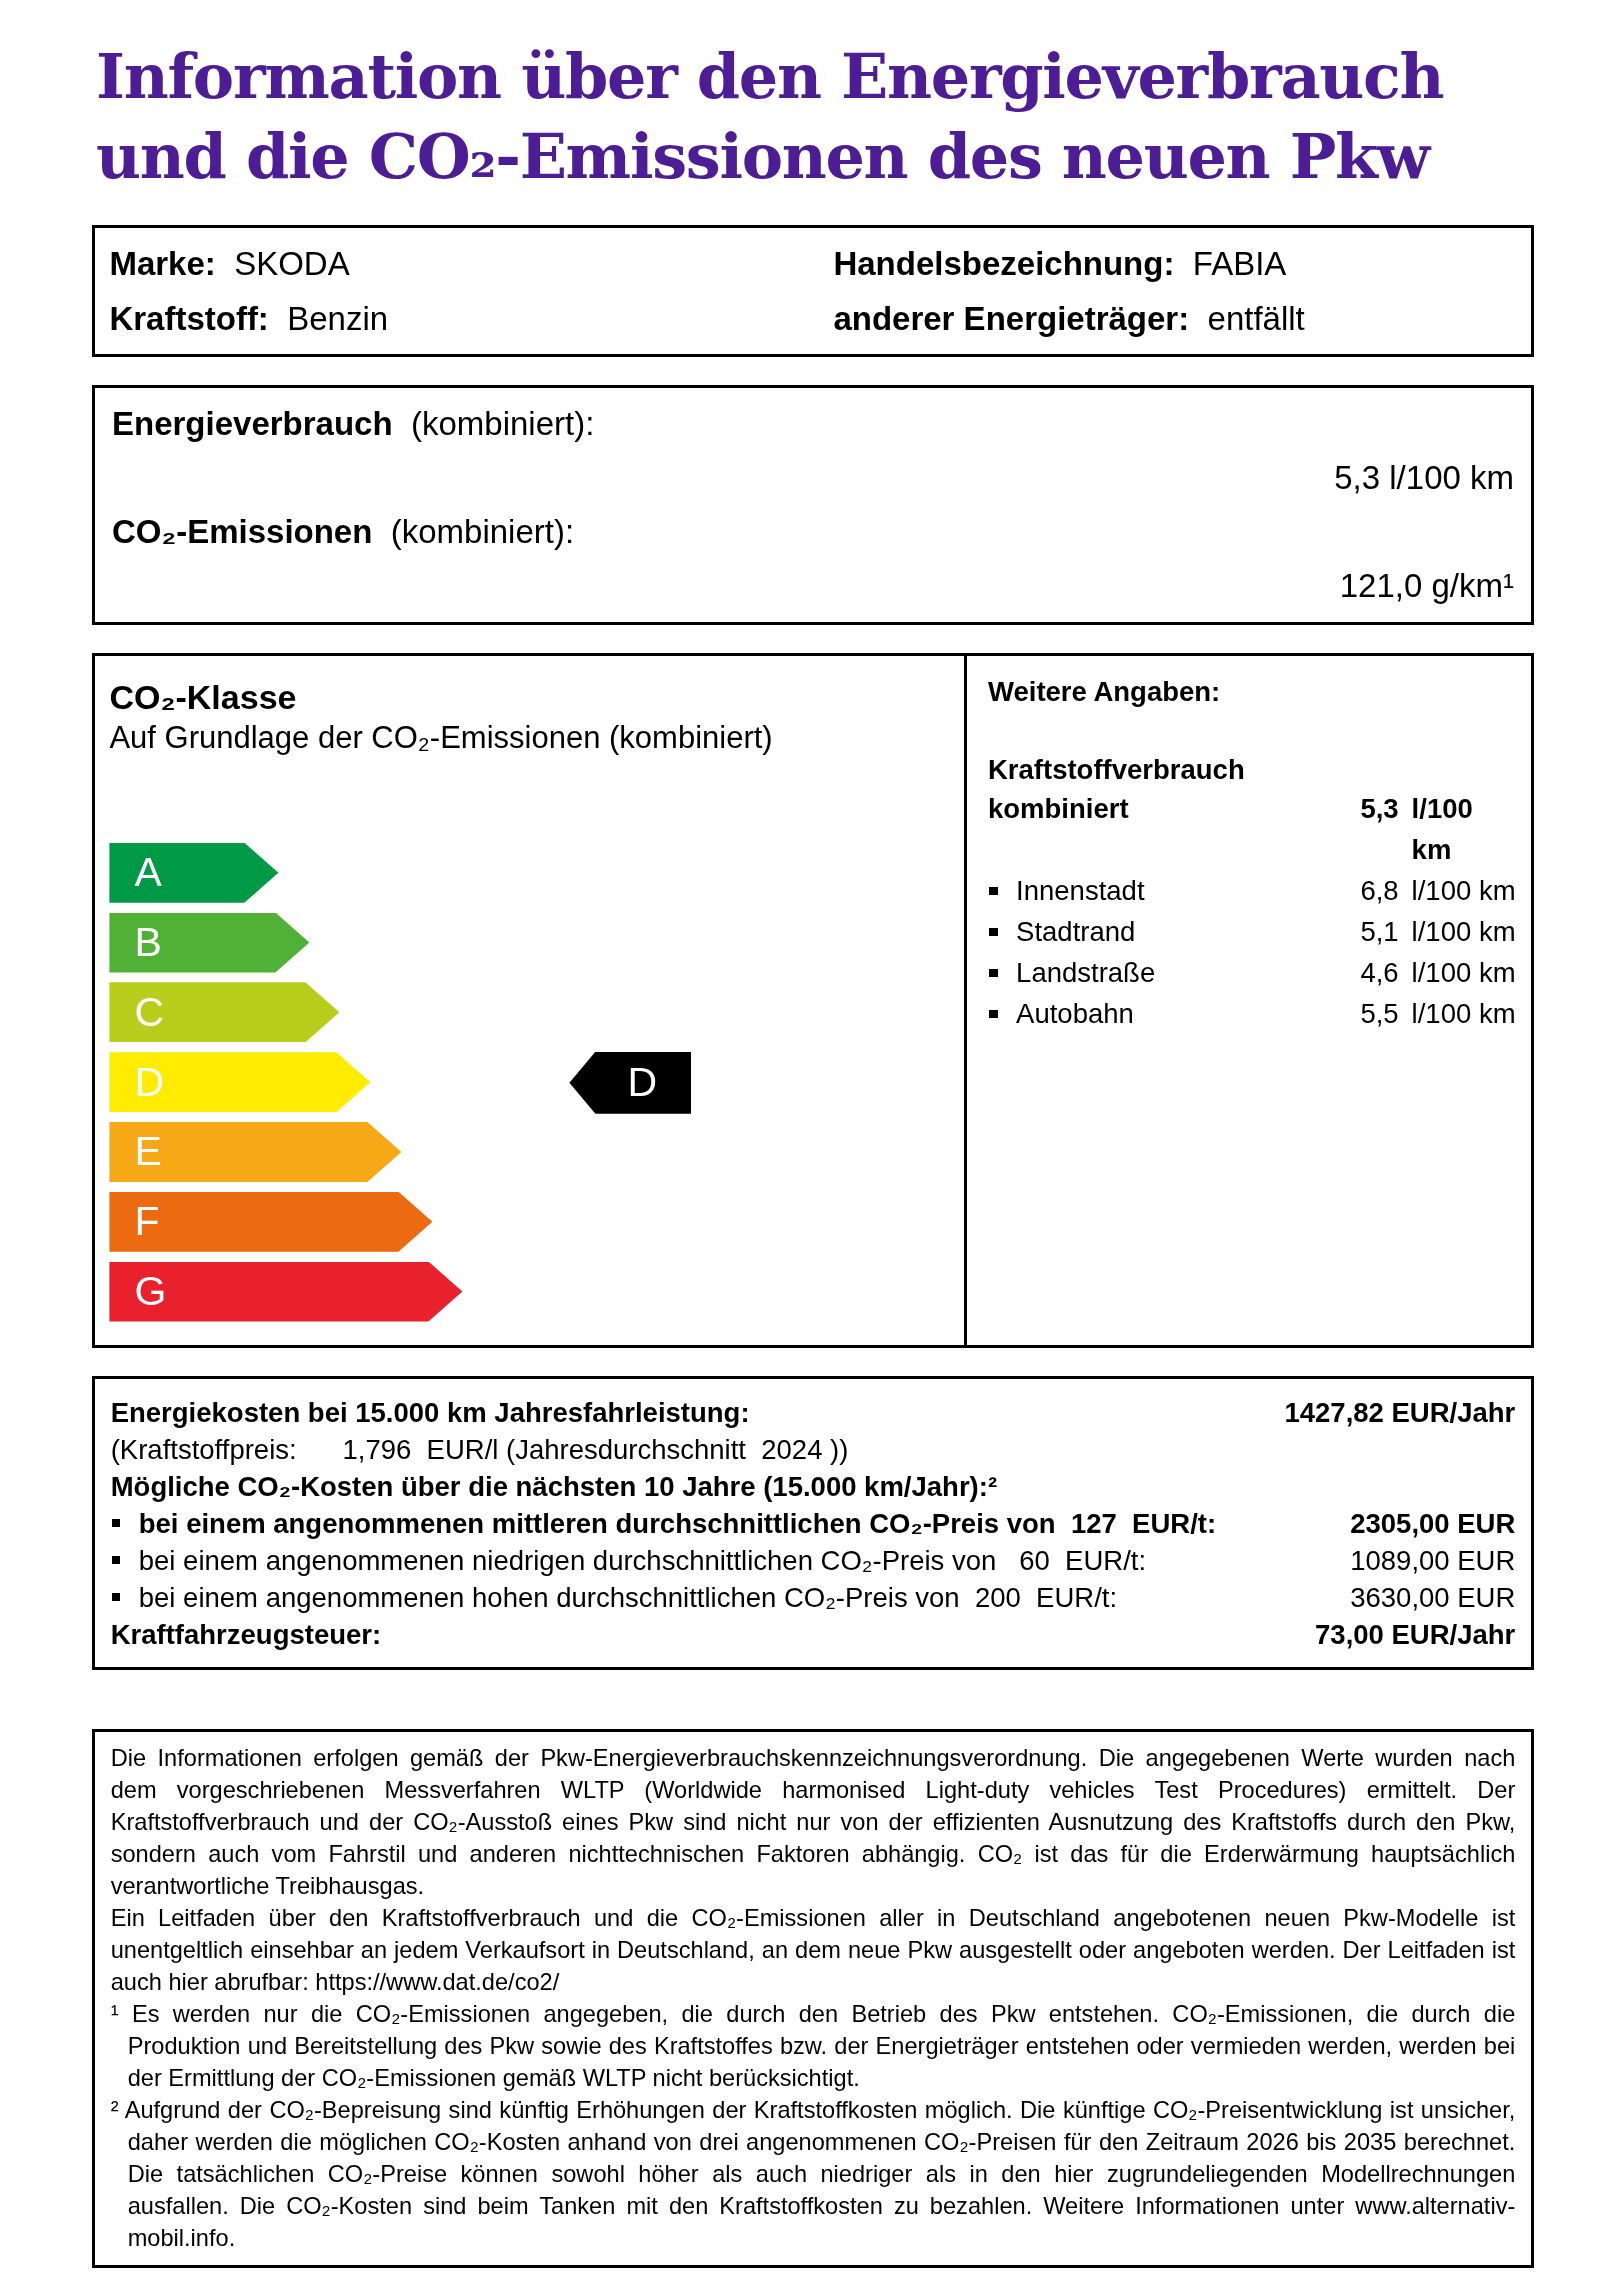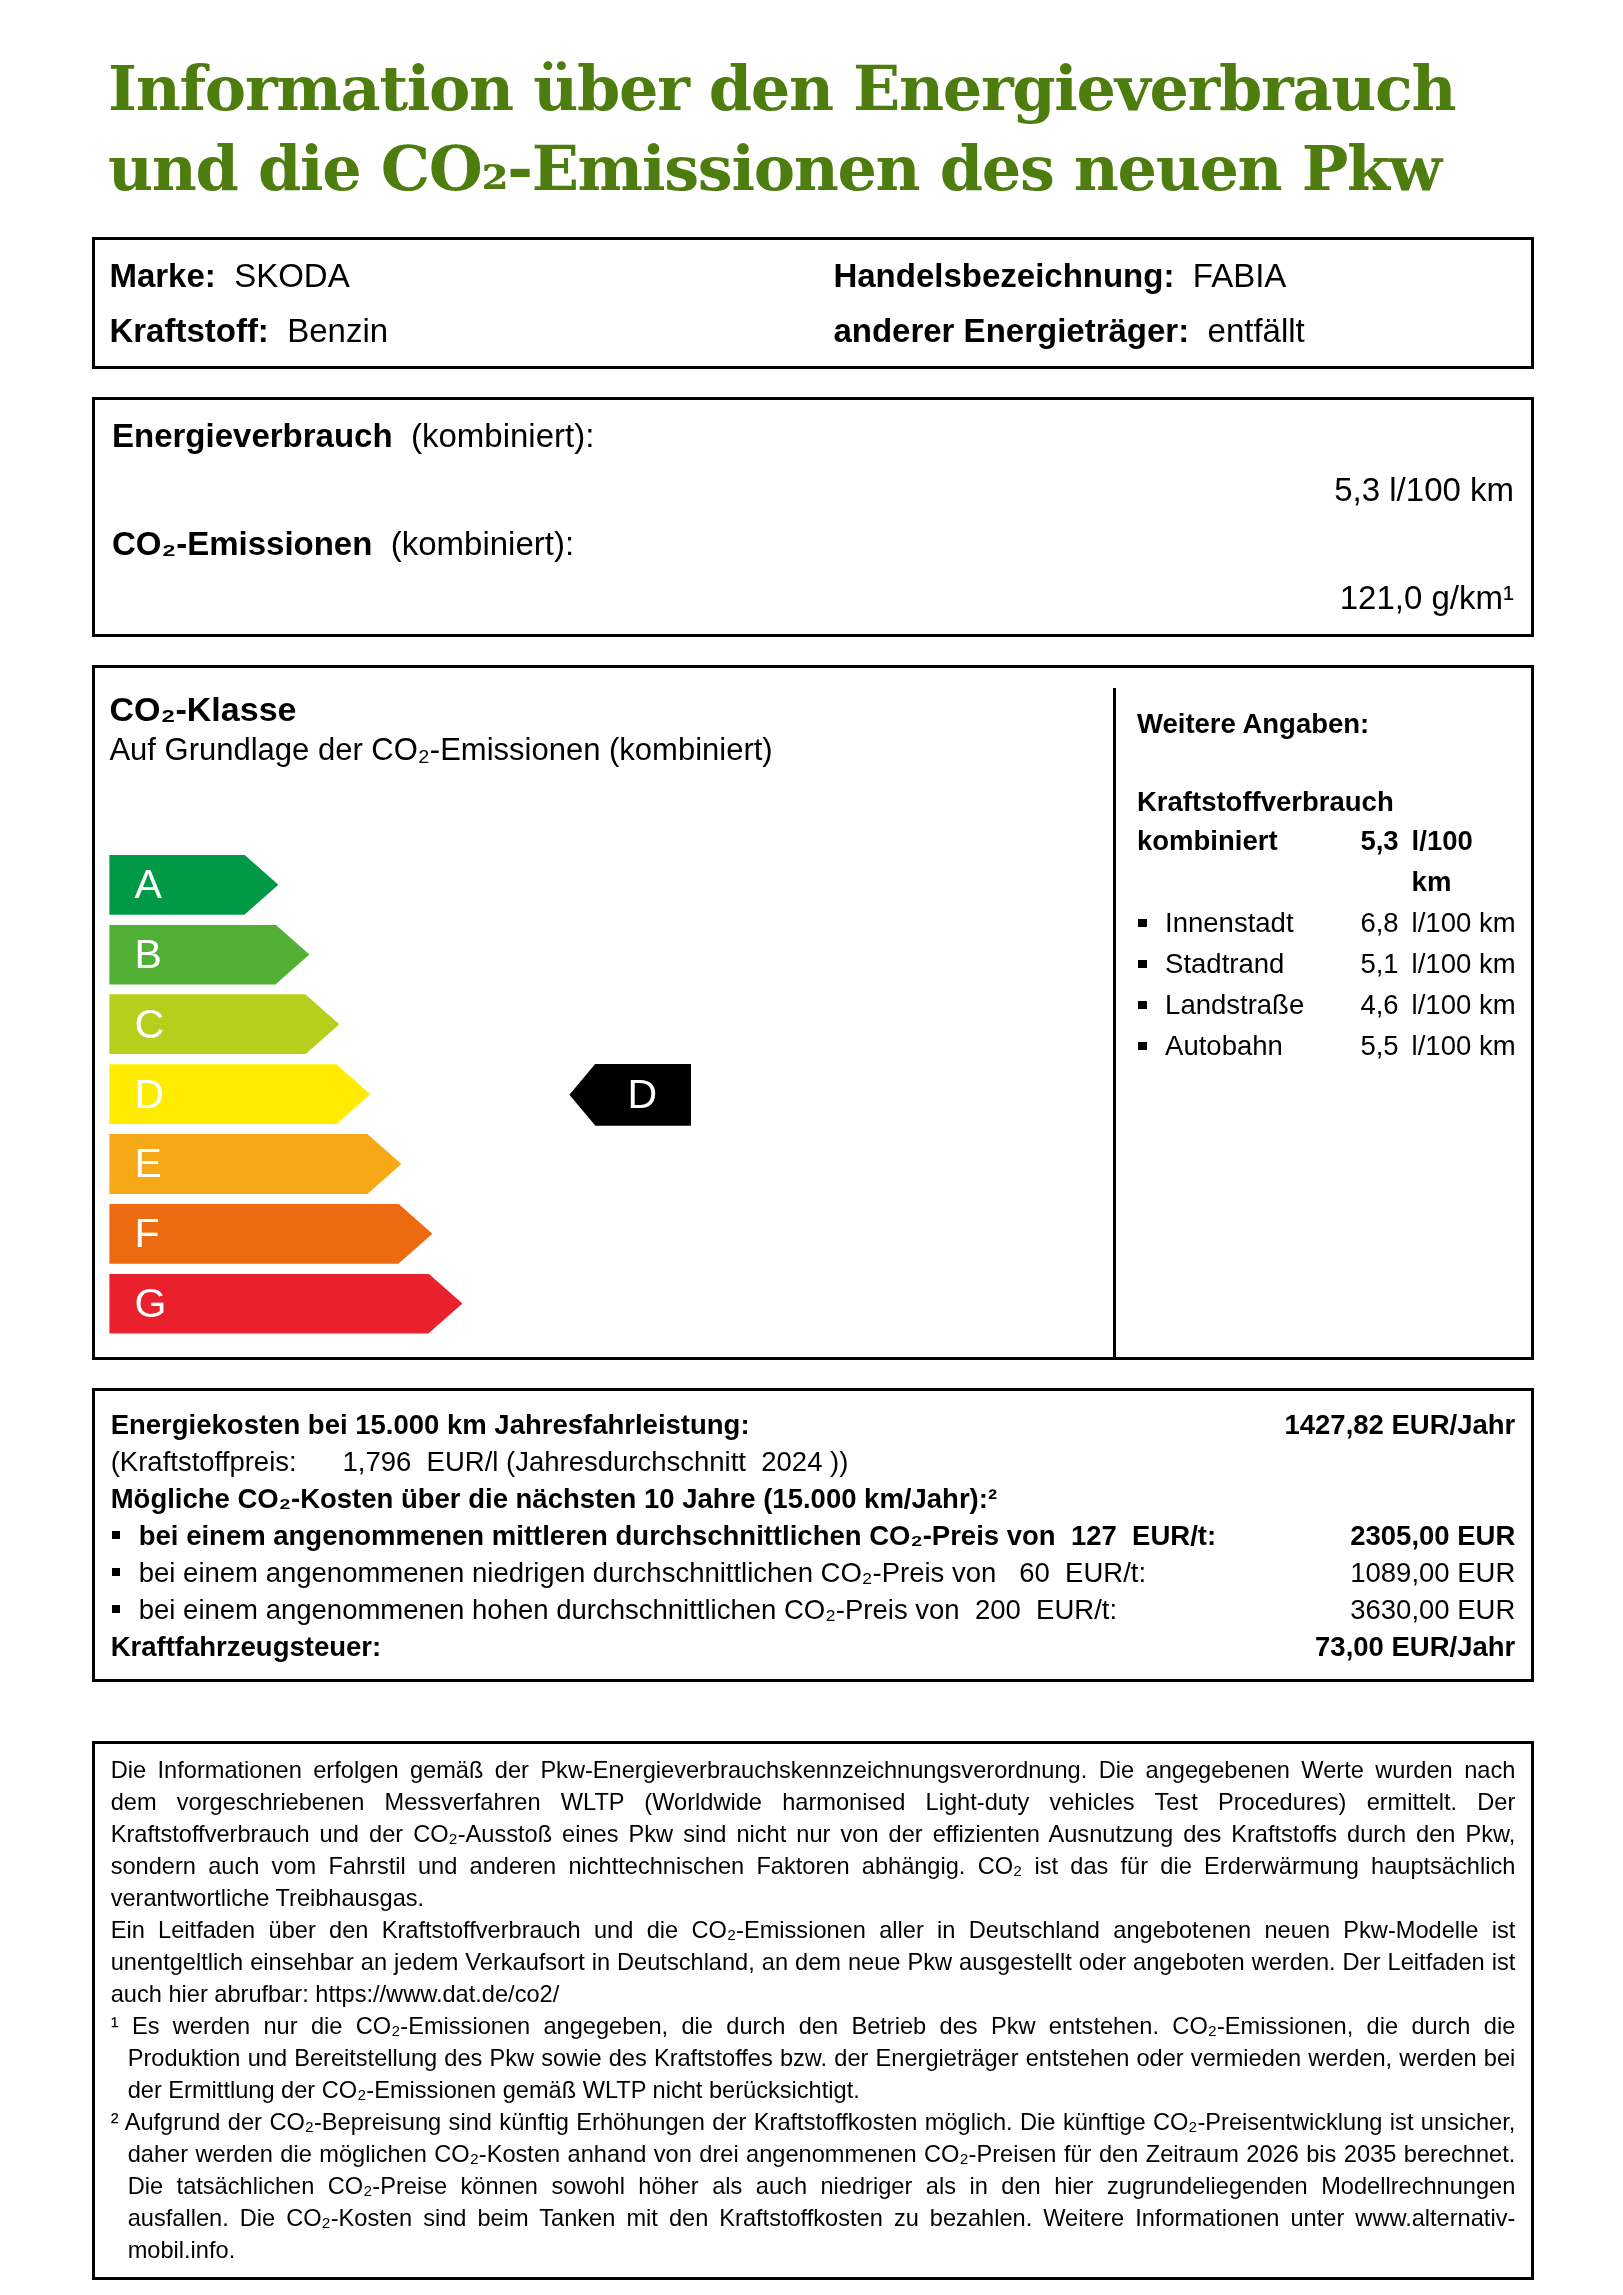--- a/index.html
+++ b/index.html
@@ -6,22 +6,22 @@
   body {
     width: 1623px; height: 2295px;
     font-family: "Liberation Sans", sans-serif;
     color: #000; overflow: hidden;
   }
   * { box-sizing: border-box; }
   .page { width: 1623px; height: 2295px; padding: 33px 89px 0 92px; position: relative; }
 
   
   h1.doc-title {
-    margin: 16px; font-family: "DejaVu Serif", serif; font-weight: 700;
-    font-size: 62px; line-height: 80px; letter-spacing: -1.3px; color: #4d7c0f;
+    margin: 4px; font-family: "DejaVu Serif", serif; font-weight: 700;
+    font-size: 62px; line-height: 80px; letter-spacing: -1.3px; color: #4c1d95;
   }
 
   
   .box { border: 3.9px solid #000; margin-top: 28px; }
 
   
   .vehicle-box { padding: 7.9px 14.4px; font-size: 33px; }
   .vehicle-row { display: grid; grid-template-columns: 724px 1fr; line-height: 55px; }
   .lbl { font-weight: 700; }
   .lbl + span { margin-left: 9.2px; }
@@ -44,21 +44,21 @@
     clip-path: polygon(0 0, calc(100% - 34px) 0, 100% 50%, calc(100% - 34px) 100%, 0 100%);
   }
   .class-letter { color: #fff; font-size: 41px; line-height: 1; padding-left: 25px; }
   .assigned-marker {
     position: absolute; left: 460px; width: 122px; height: 62px; background: #000;
     clip-path: polygon(0 50%, 26px 0, 100% 0, 100% 100%, 26px 100%);
     display: flex; align-items: center; justify-content: center;
   }
   .assigned-marker .marker-letter { color: #fff; font-size: 41px; line-height: 1; padding-left: 23.6px; }
 
-  .class-right { width: 418px; border-left: 3.9px solid #000; padding: 18.3px 14.4px 0 21px; margin-top: 20px; }
+  .class-right { width: 567px; border-left: 3.9px solid #000; padding: 18.3px 14.4px 0 21px; }
   .wa-heading { font-weight: 700; font-size: 27.5px; line-height: 35px; }
   .kv-heading { font-weight: 700; font-size: 27.5px; line-height: 37px; margin-top: 42px; }
   .wa-row { display: flex; font-size: 27.5px; line-height: 41px; }
   .wa-row.bold { font-weight: 700; }
   .wa-bullet { width: 8.5px; height: 8.5px; background: #000; flex: none; margin: 16.4px 18.3px 0 1.3px; }
   .wa-label { flex: 1; }
   .wa-value { width: 56px; text-align: right; flex: none; }
   .wa-unit { width: 118px; flex: none; padding-left: 13px; }
 
   

